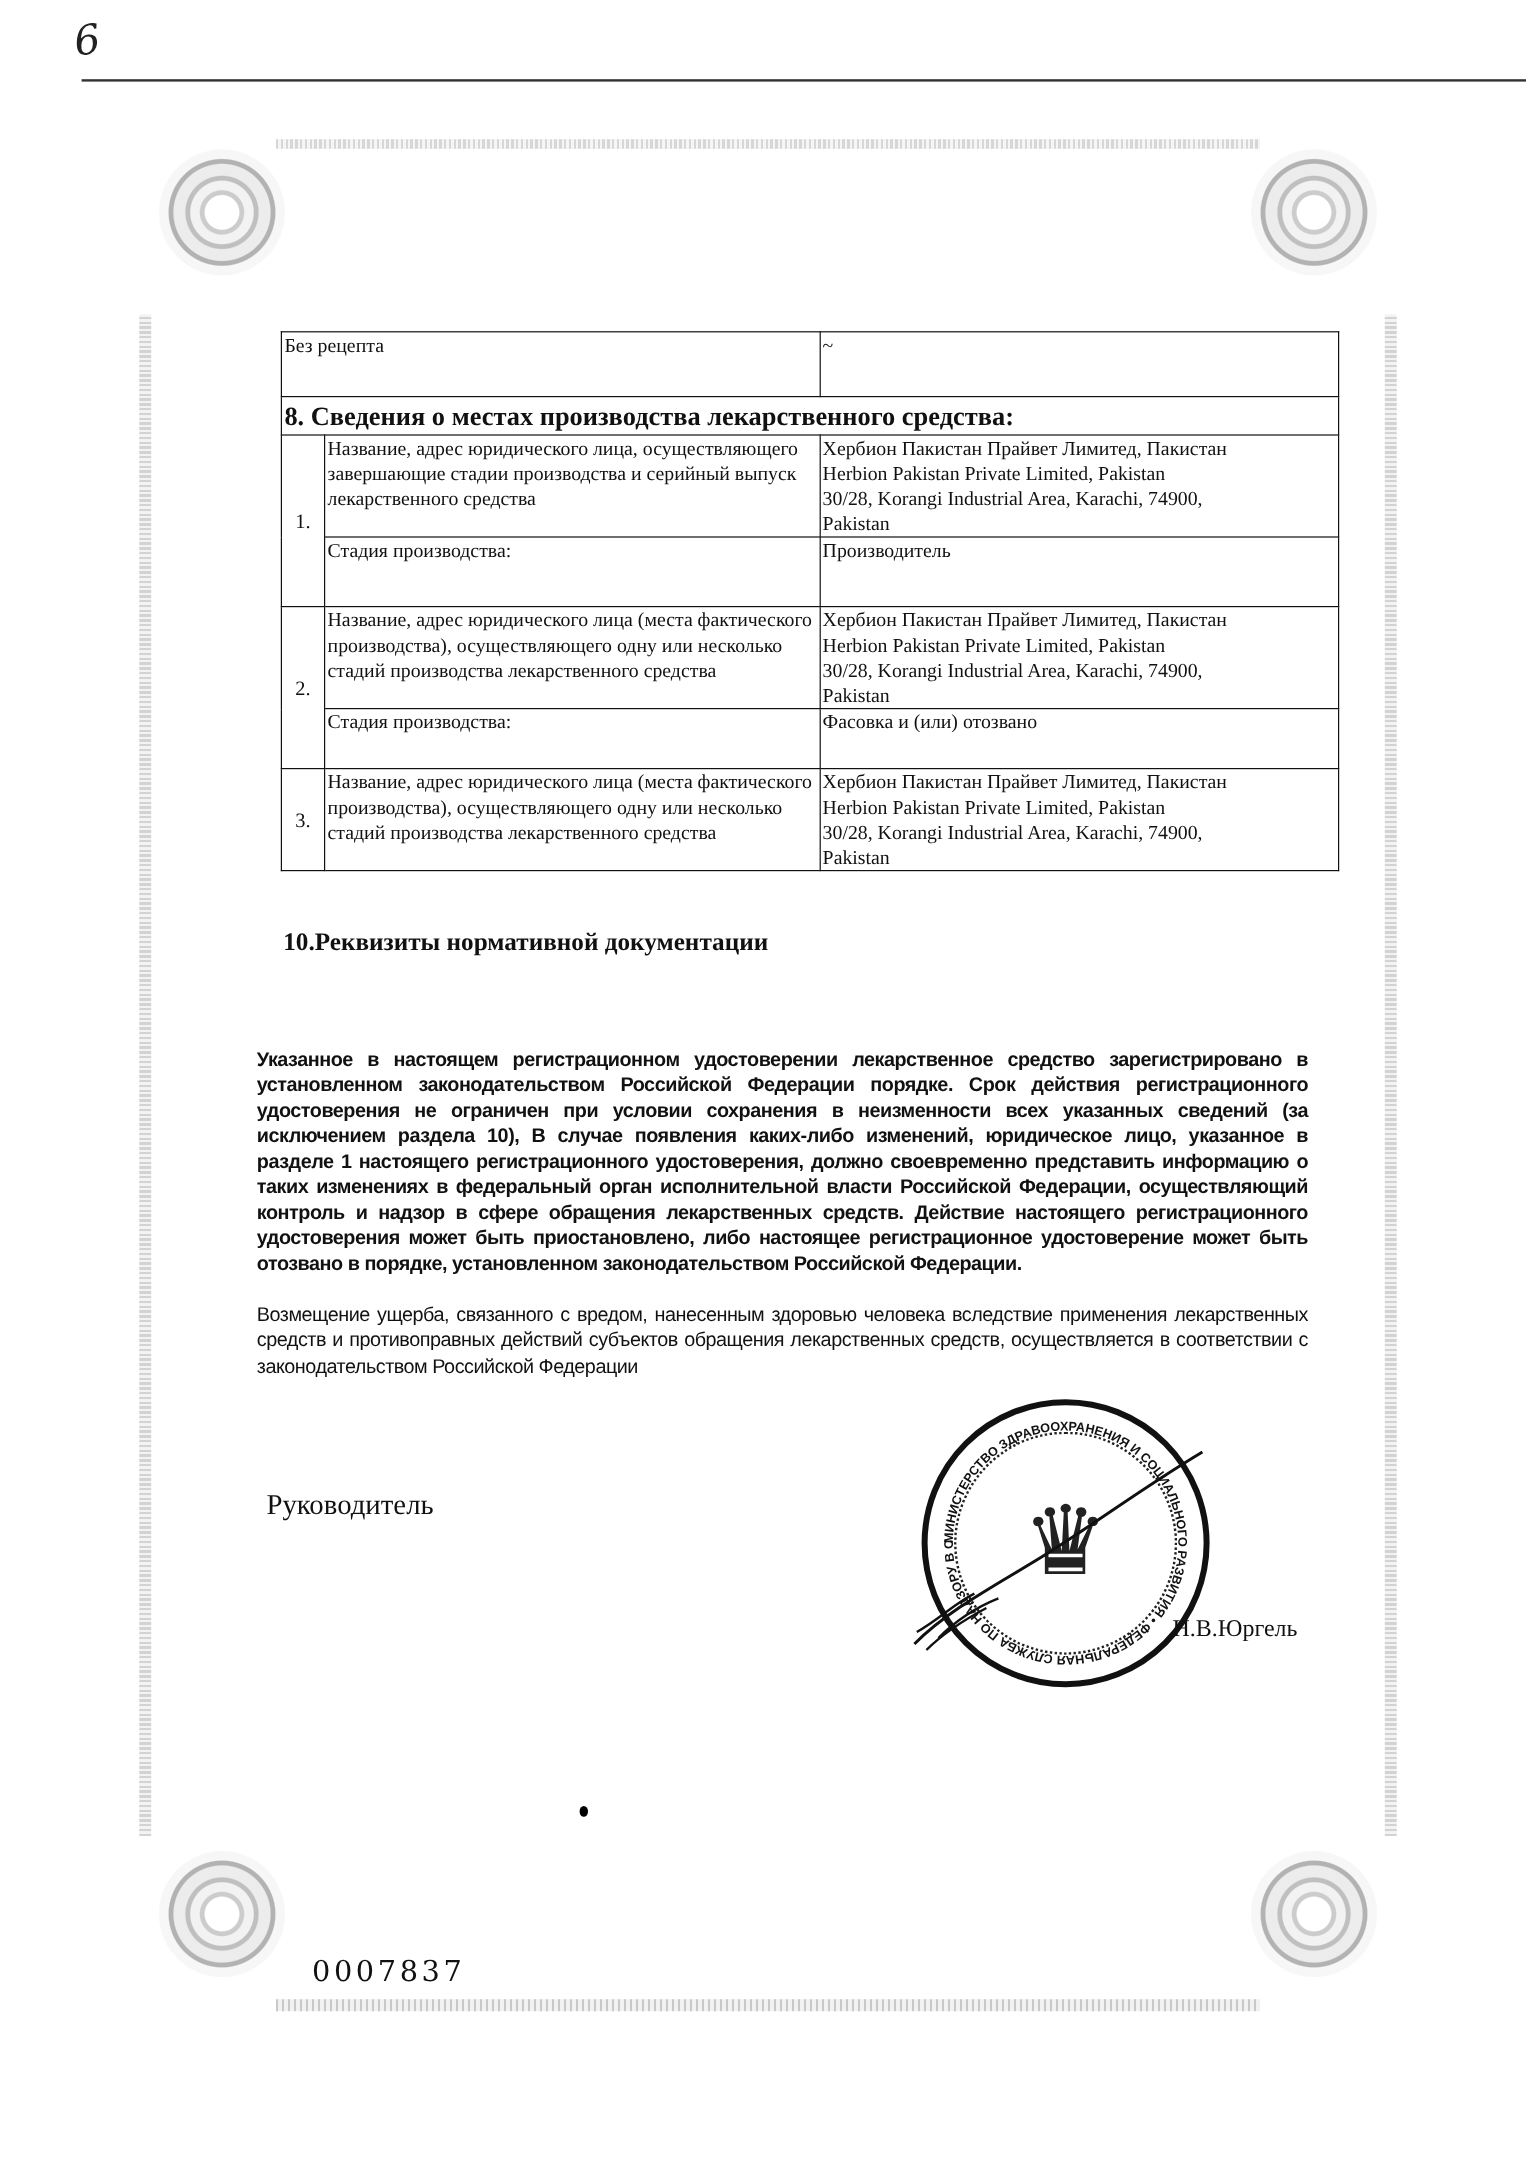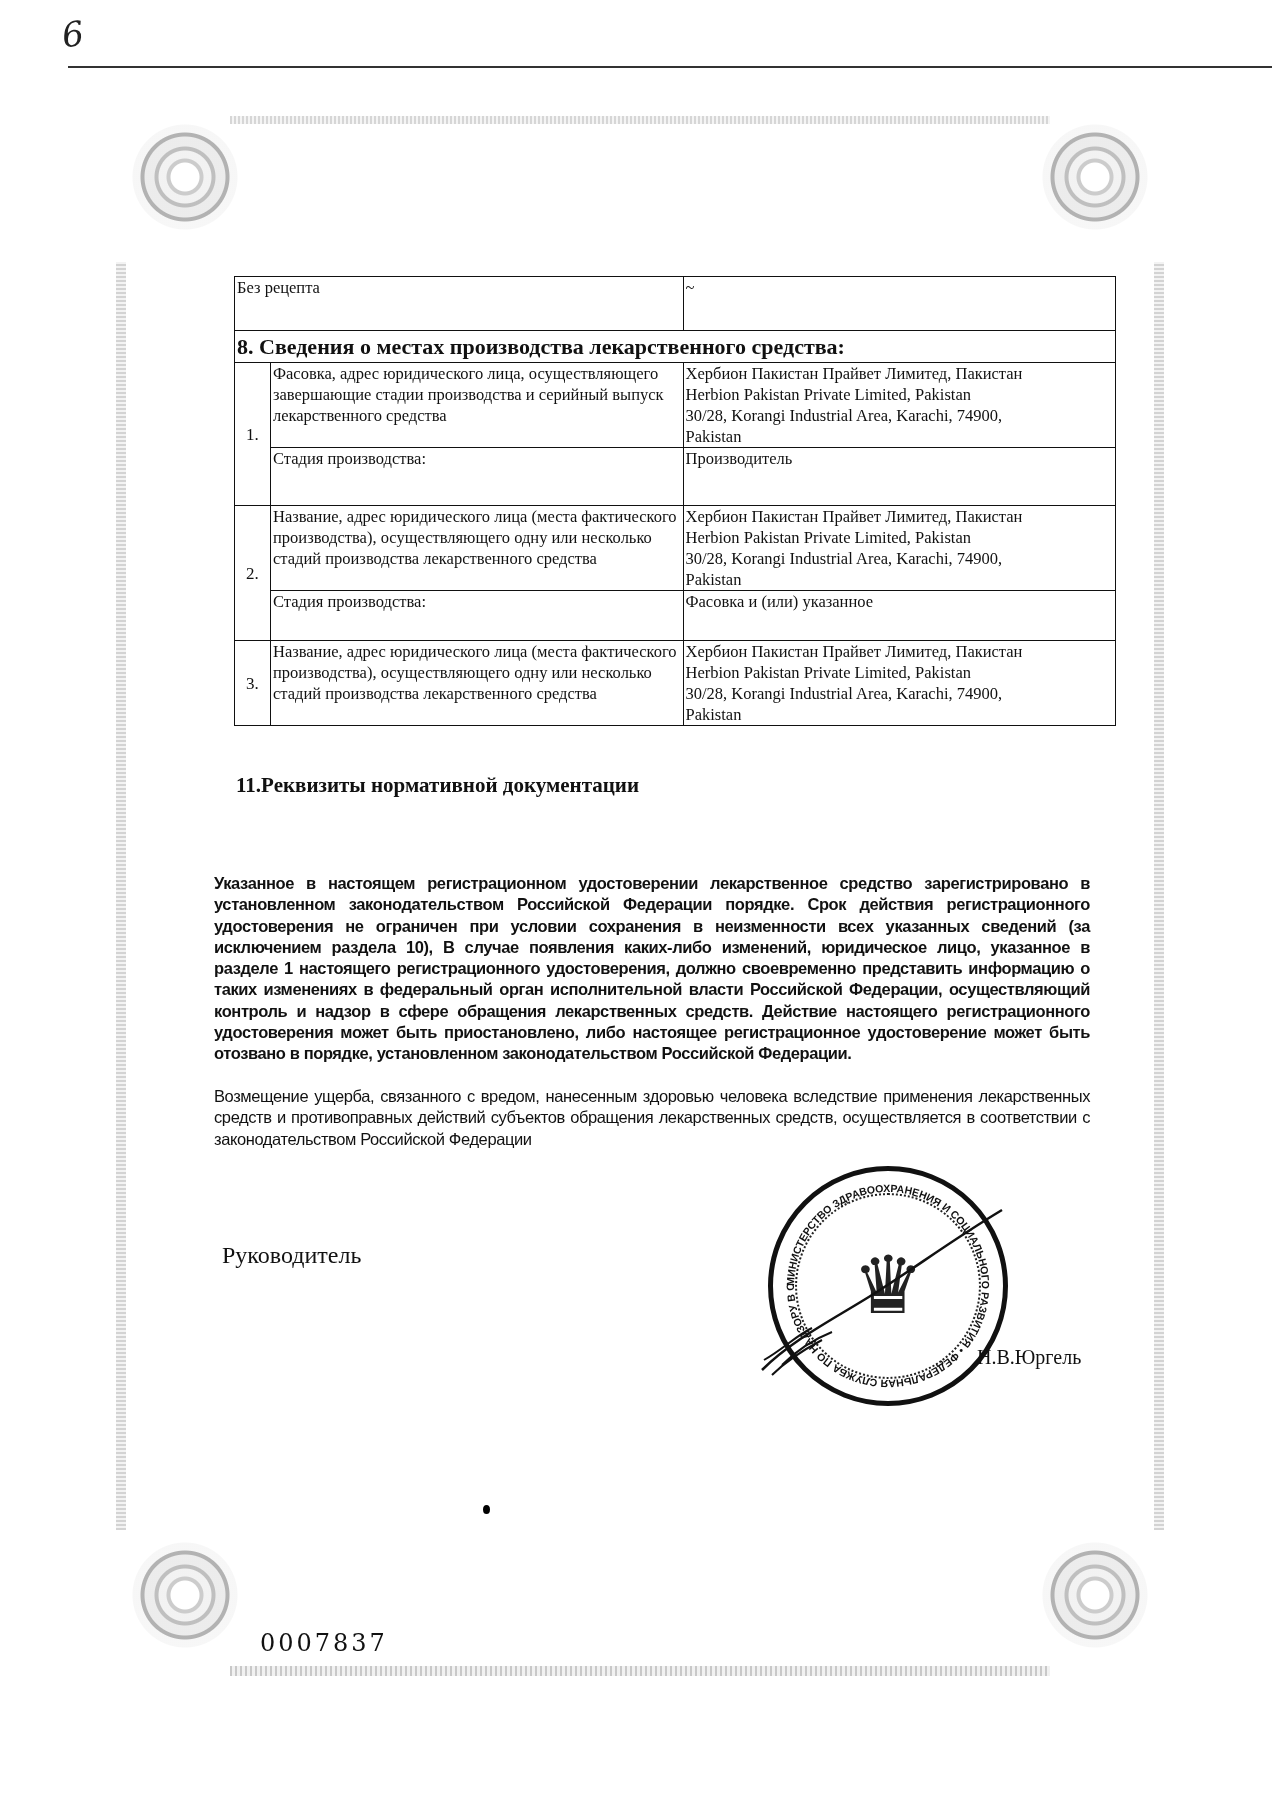--- a/index.html
+++ b/index.html
@@ -78,21 +78,21 @@
       <tr class="rx-row">
     <td colspan="2">Без рецепта</td>
     <td class="val">~</td>
   </tr>
   <tr class="sec-head">
     <td colspan="3">8. Сведения о местах производства лекарственного средства:</td>
   </tr>
 
   <tr>
     <td class="num" rowspan="2">1.</td>
-    <td class="lbl">Фасовка, адрес юридического лица, осуществляющего завершающие стадии производства и серийный выпуск лекарственного средства</td>
+    <td class="lbl">Название, адрес юридического лица, осуществляющего завершающие стадии производства и серийный выпуск лекарственного средства</td>
     <td class="val">
       <span class="sub-lbl">Хербион Пакистан Прайвет Лимитед, Пакистан</span>
       <span class="sub-lbl">Herbion Pakistan Private Limited, Pakistan</span>
       <span class="sub-lbl">30/28, Korangi Industrial Area, Karachi, 74900,</span>
       <span class="sub-lbl">Pakistan</span>
     </td>
   </tr>
   <tr class="stage">
     <td class="lbl">Стадия производства:</td>
     <td class="val">Производитель</td>
@@ -103,38 +103,38 @@
     <td class="lbl">Название, адрес юридического лица (места фактического производства), осуществляющего одну или несколько стадий производства лекарственного средства</td>
     <td class="val">
       <span class="sub-lbl">Хербион Пакистан Прайвет Лимитед, Пакистан</span>
       <span class="sub-lbl">Herbion Pakistan Private Limited, Pakistan</span>
       <span class="sub-lbl">30/28, Korangi Industrial Area, Karachi, 74900,</span>
       <span class="sub-lbl">Pakistan</span>
     </td>
   </tr>
   <tr class="stage2">
     <td class="lbl">Стадия производства:</td>
-    <td class="val">Фасовка и (или) указанное</td>
+    <td class="val">Фасовка и (или) отозвано</td>
   </tr>
 
   <tr>
     <td class="num">3.</td>
     <td class="lbl">Название, адрес юридического лица (места фактического производства), осуществляющего одну или несколько стадий производства лекарственного средства</td>
     <td class="val">
       <span class="sub-lbl">Хербион Пакистан Прайвет Лимитед, Пакистан</span>
       <span class="sub-lbl">Herbion Pakistan Private Limited, Pakistan</span>
       <span class="sub-lbl">30/28, Korangi Industrial Area, Karachi, 74900,</span>
       <span class="sub-lbl">Pakistan</span>
     </td>
   </tr>
 </tbody>
   </table>
 
 <div class="sec10">
-  <div class="sec10-title">11.Реквизиты нормативной документации</div>
+  <div class="sec10-title">10.Реквизиты нормативной документации</div>
 </div>
 
 <p class="para p1">Указанное в настоящем регистрационном удостоверении лекарственное средство зарегистрировано в установленном законодательством Российской Федерации порядке. Срок действия регистрационного удостоверения не ограничен при условии сохранения в неизменности всех указанных сведений (за исключением раздела 10), В случае появления каких-либо изменений, юридическое лицо, указанное в разделе 1 настоящего регистрационного удостоверения, должно своевременно представить информацию о таких изменениях в федеральный орган исполнительной власти Российской Федерации, осуществляющий контроль и надзор в сфере обращения лекарственных средств. Действие настоящего регистрационного удостоверения может быть приостановлено, либо настоящее регистрационное удостоверение может быть отозвано в порядке, установленном законодательством Российской Федерации.</p>
 <p class="para p2">Возмещение ущерба, связанного с вредом, нанесенным здоровью человека вследствие применения лекарственных средств и противоправных действий субъектов обращения лекарственных средств, осуществляется в соответствии с законодательством Российской Федерации</p>
 
 <div class="signer-title">Руководитель</div>
 
 <div class="stamp">
   <div class="stamp-inner"></div>
   <svg class="stamp-text" viewBox="0 0 240 240">

